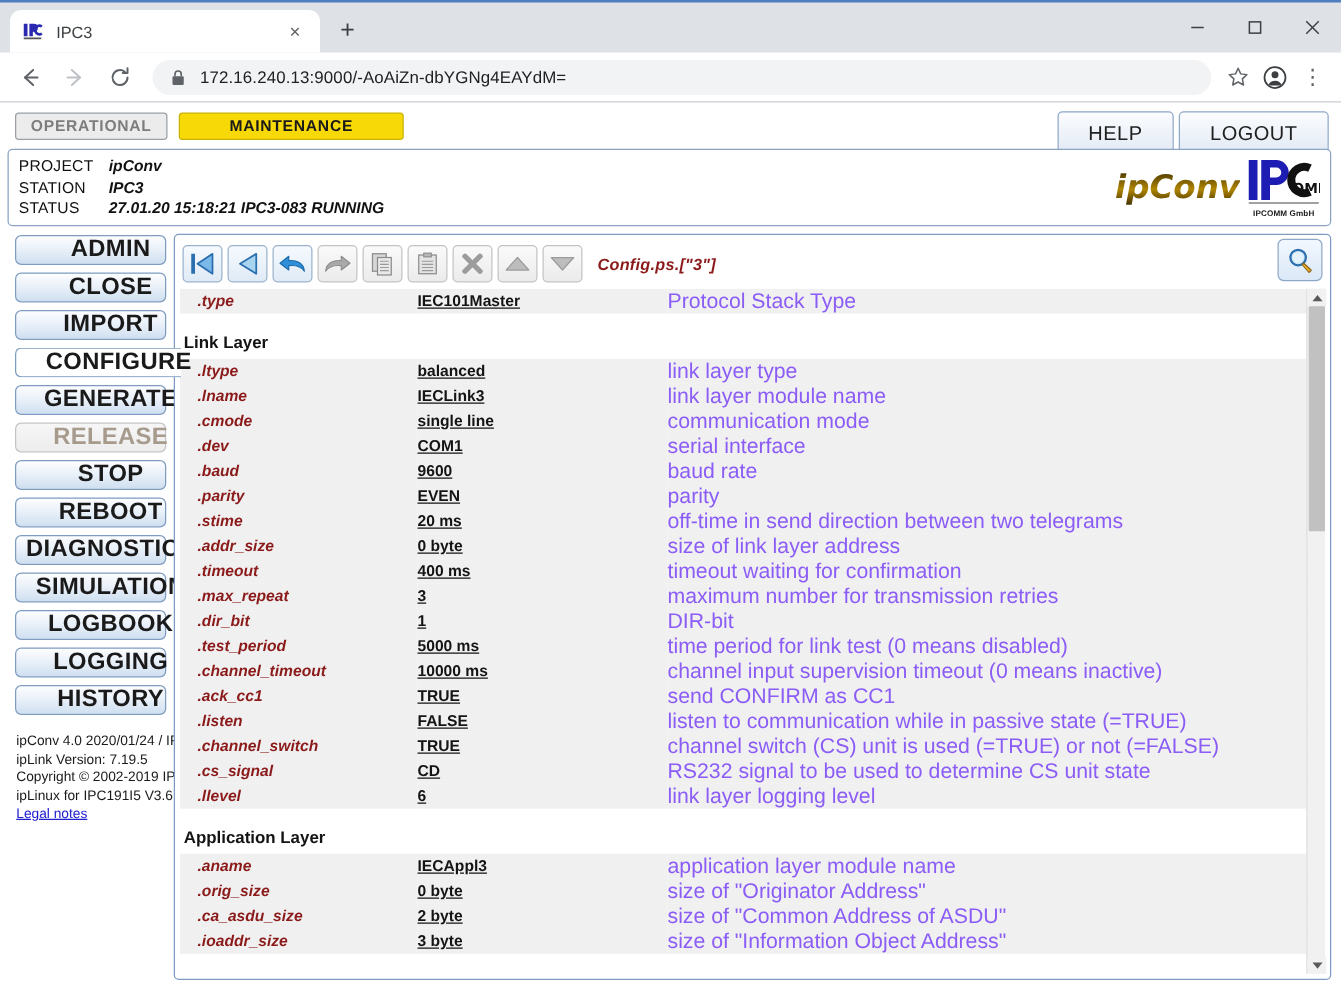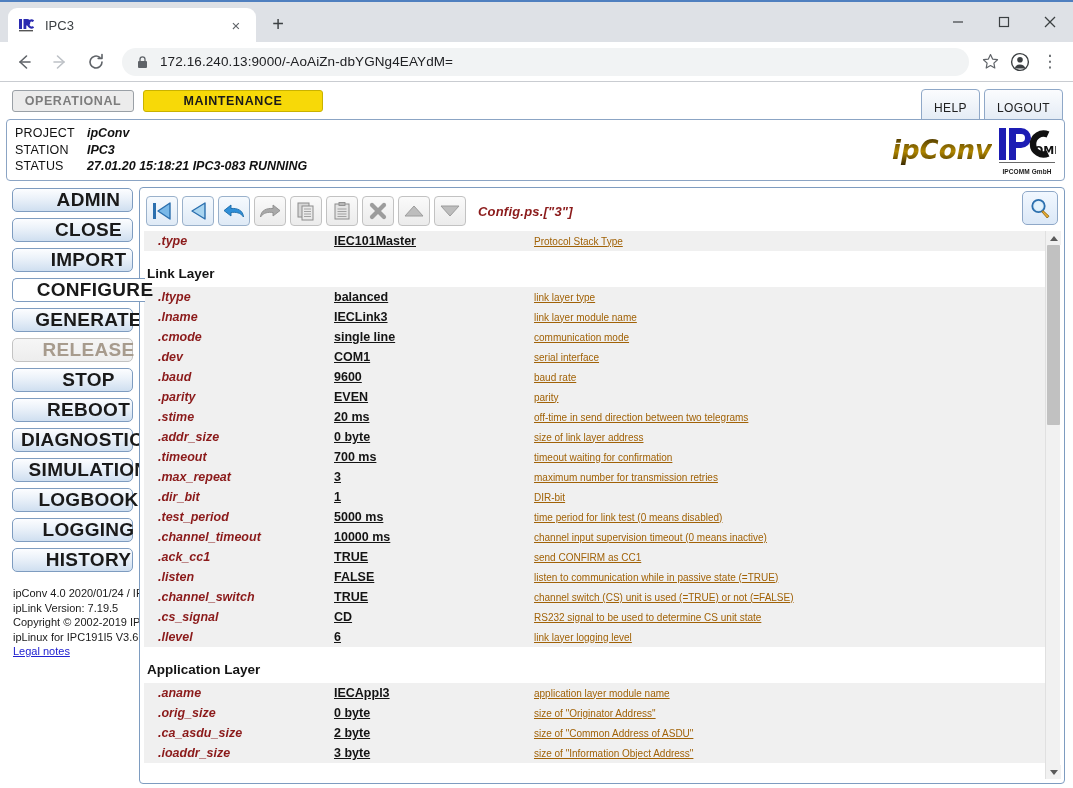--- a/index.html
+++ b/index.html
@@ -79,23 +79,23 @@
   .mode-btn {
     height: 22px; border:1px solid #9aa0a6; border-radius: 3px;
     font-size: 12.5px; font-weight:bold; letter-spacing:0.6px;
     display:flex; align-items:center; justify-content:center;
     font-family:"Liberation Sans", sans-serif;
   }
   .mode-operational { width:122px; background:#ececec; color:#7d7d7d; margin-left:6px; }
   .mode-maintenance { width:180px; background:#f7d908; color:#1a1a1a; margin-left:9px; border-color:#c9b200;}
   .corner-btns { position:absolute; right:2px; top:0; display:flex; gap:4px; }
   .corner-btn {
-    height:38px; padding:0 12px; border:1px solid #8fa8c8; border-radius:4px;
+    height:38px; padding:0 24px; border:1px solid #8fa8c8; border-radius:4px;
     background: linear-gradient(180deg,#fbfcfe 0%, #dfe8f3 100%);
-    font-size:12px; color:#202020; display:flex;align-items:center;justify-content:center;
+    font-size:16px; color:#202020; display:flex;align-items:center;justify-content:center;
     letter-spacing:0.4px;
   }
 
   
   .info-panel {
     margin-top: 6px; border:1px solid #8ba4c4; border-radius:4px;
     height: 62px; position:relative; padding: 5px 8px 0 8px; background:#fff;
   }
   .info-row { display:flex; font-size:12.5px; line-height:16.5px; color:#111; }
   .info-label { width: 72px; flex:0 0 72px; letter-spacing:0.2px; }
@@ -183,21 +183,21 @@
   tr.r { background:#f0f0f0; }
   tr.sect td { background:#fff; height: 28px; }
   tr.spacer td { background:#fff; height: 8px; }
   .c-key {
     width: 190px; font-size:12.5px; font-style:italic; font-weight:bold;
     color:#8b1a1a; padding-left: 14px !important;
   }
   .c-val {
     width: 200px; font-size:12.5px; font-weight:bold; color:#141414;text-decoration:underline;
   }
-  .c-desc { font-size:10px; color:#a16207;text-decoration:underline; }
+  .c-desc { font-size:17px; color:#8b5cf6; }
   .sect-title {
     font-size:13.5px; font-weight:bold; color:#141414; padding-left:3px !important;
     vertical-align: bottom;
   }
 
   
   .vscroll {
     position:absolute; right:4px; top:43px; bottom:4px; width:15px;
     background:#f1f1f1; border-left:1px solid #e0e0e0;
   }
@@ -492,21 +492,21 @@
                   <td class="c-val">20 ms</td>
                   <td class="c-desc">off-time in send direction between two telegrams</td>
                 </tr>
                 <tr class="r">
                   <td class="c-key">.addr_size</td>
                   <td class="c-val">0 byte</td>
                   <td class="c-desc">size of link layer address</td>
                 </tr>
                 <tr class="r">
                   <td class="c-key">.timeout</td>
-                  <td class="c-val">700 ms</td>
+                  <td class="c-val">400 ms</td>
                   <td class="c-desc">timeout waiting for confirmation</td>
                 </tr>
                 <tr class="r">
                   <td class="c-key">.max_repeat</td>
                   <td class="c-val">3</td>
                   <td class="c-desc">maximum number for transmission retries</td>
                 </tr>
                 <tr class="r">
                   <td class="c-key">.dir_bit</td>
                   <td class="c-val">1</td>

